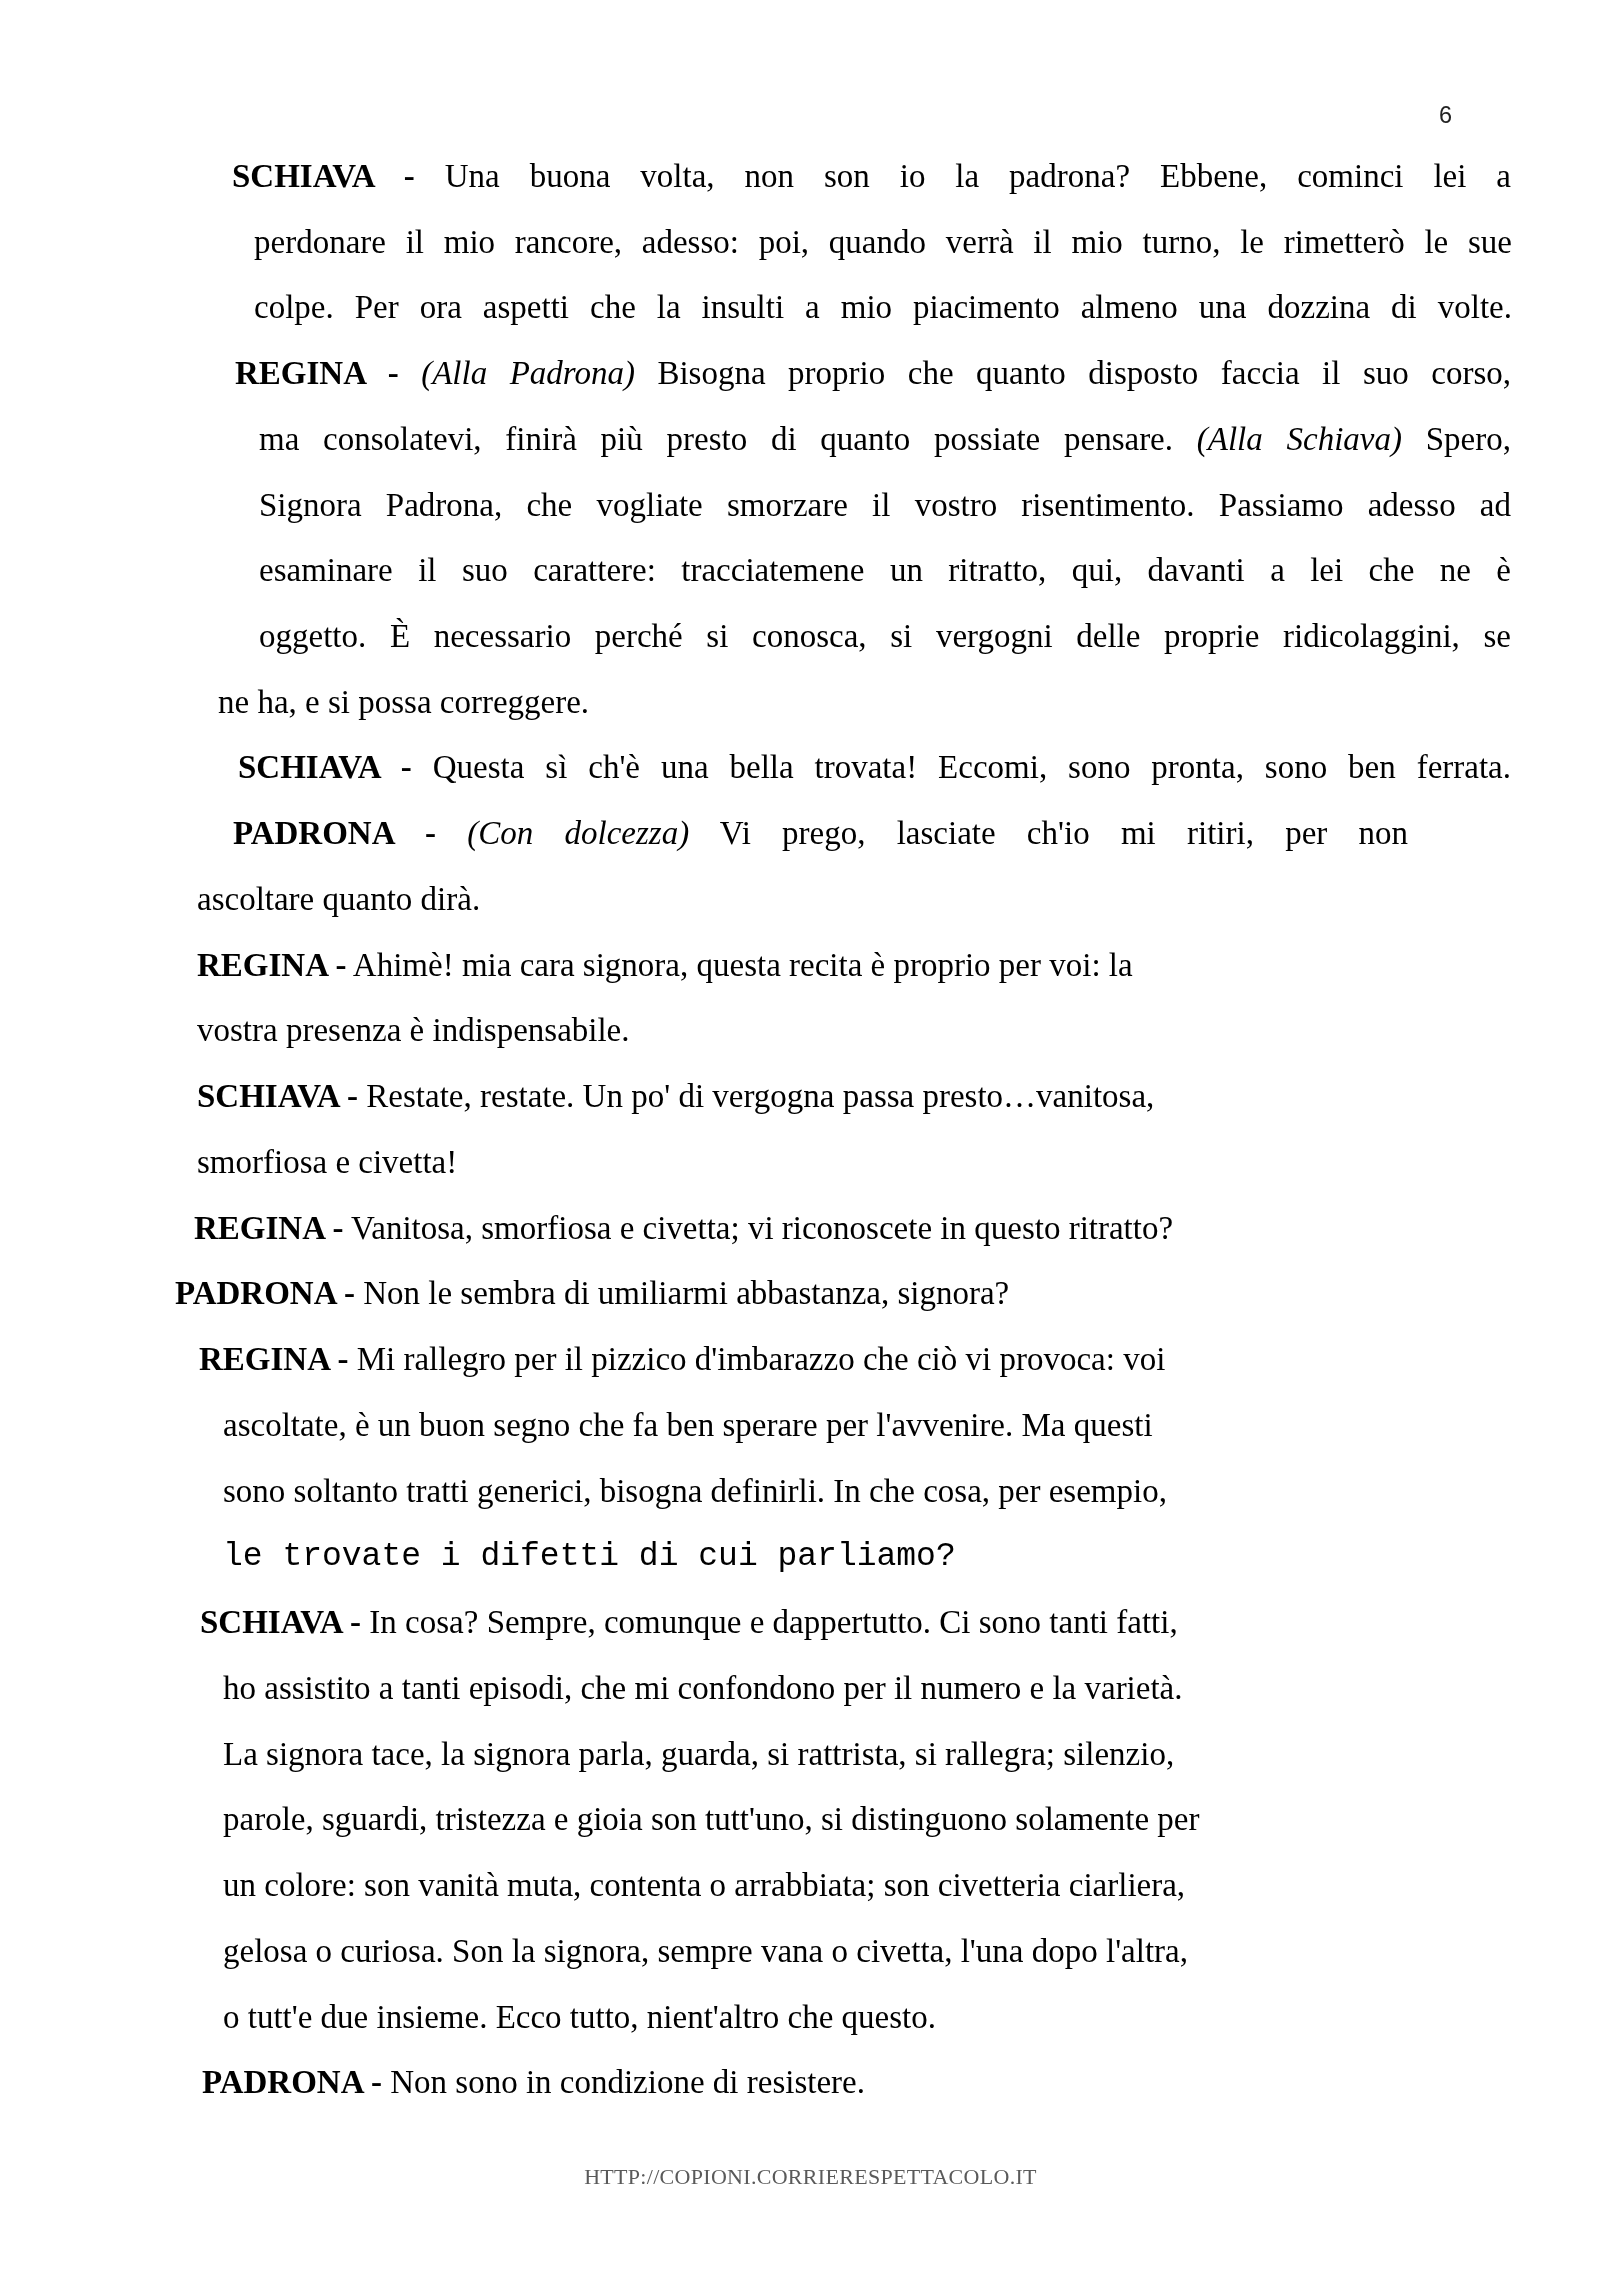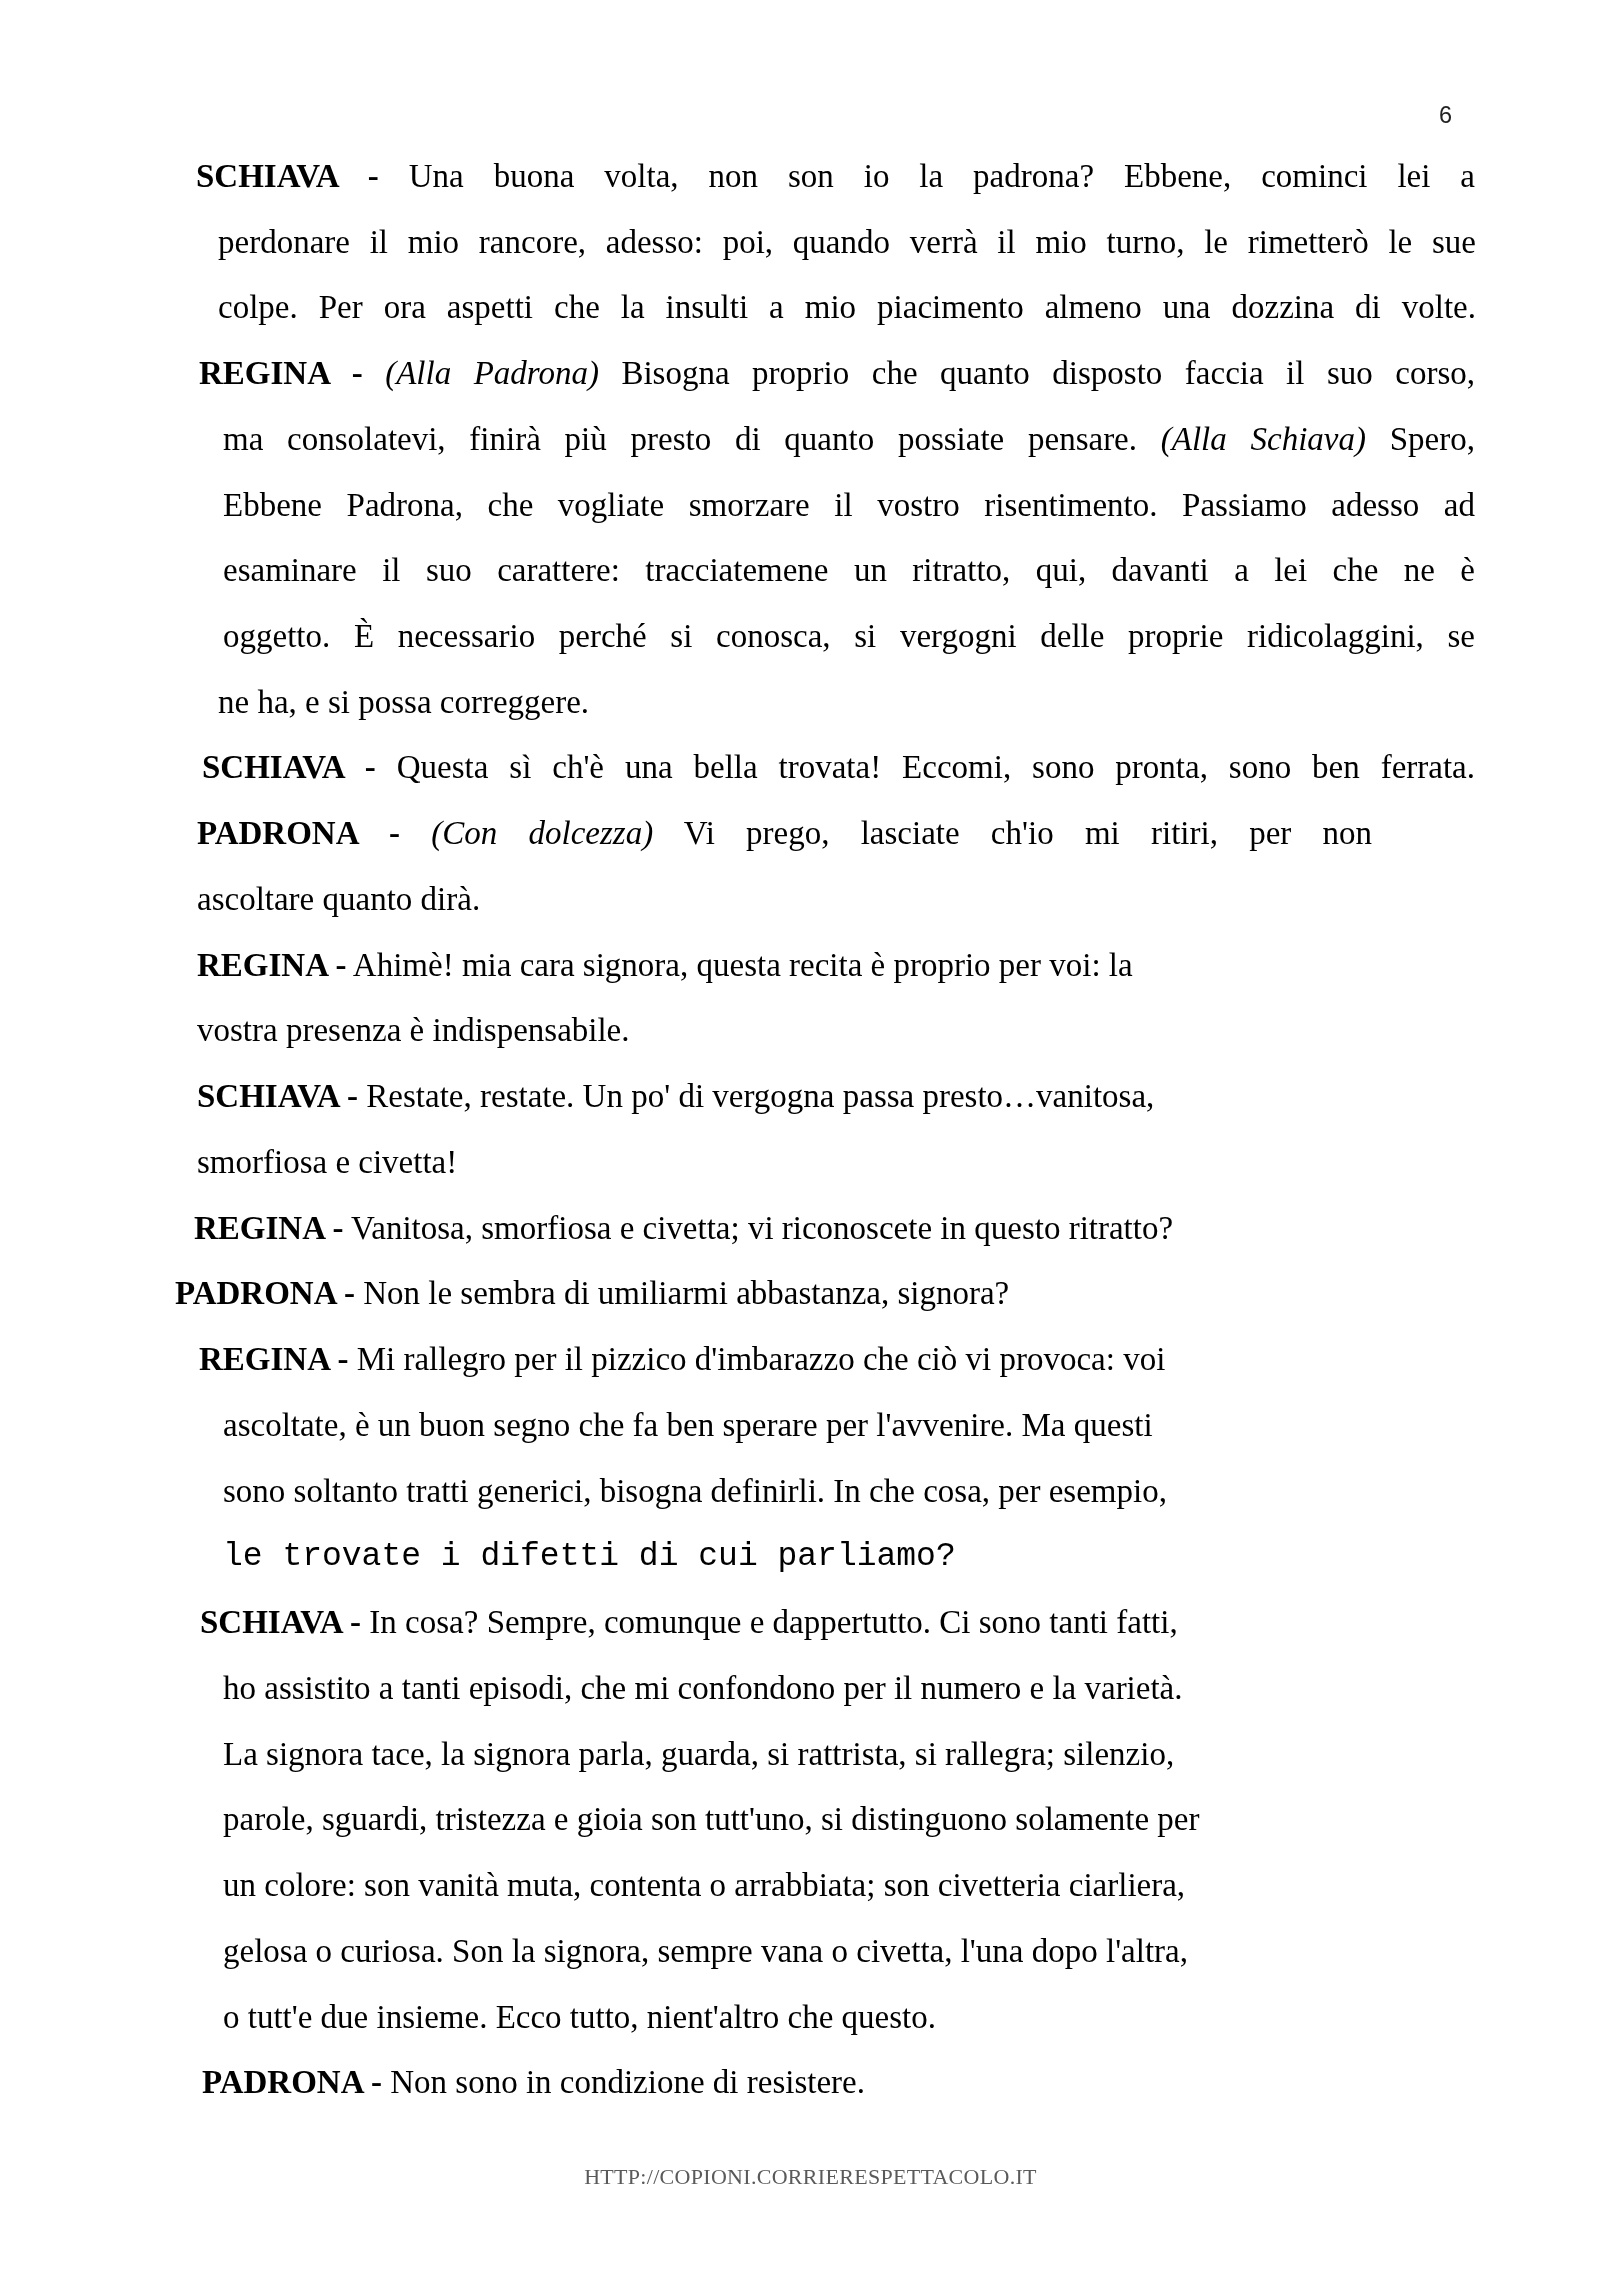--- a/index.html
+++ b/index.html
@@ -1,38 +1,38 @@
 <!DOCTYPE html>
 <html><head>
 <meta charset="utf-8">
 <style>
   html, body { margin: 0; padding: 0; background: #ffffff; }
   body { width: 1621px; height: 2292px; position: relative; overflow: hidden;
          font-family: "Liberation Serif", serif; color: #000; }
   .page-number { position: absolute; left: 1439px; top: 102px; font-family: "Liberation Sans", sans-serif;
                  font-size: 23.5px; color: #222; }
   .line { position: absolute; font-size: 33px; line-height: 39px; white-space: nowrap; }
-  .line.just { text-align: justify; text-align-last: justify; white-space: normal; overflow: hidden; height: 39px; }
+  .line.just { text-align: justify; text-align-last: justify; white-space: normal; overflow: hidden; height: 39px; margin-left: 36px; }
   .spk { font-weight: bold; }
   .dir { font-style: italic; }
   .footer { position: absolute; left: 0; width: 1621px; top: 2164px; text-align: center;
             font-family: "Liberation Serif", serif; font-size: 22px; color: #5a5a5a; letter-spacing: 0.3px; }
 </style>
 </head>
 <body>
 
 <div class="page-number">6</div>
 
 <div id="script-body">
     <div class="line just" style="left: 196px; top: 157px; width: 1279px;"><span class="spk">SCHIAVA -</span><span> Una buona volta, non son io la padrona? Ebbene, cominci lei a</span></div>
     <div class="line just" style="left: 218px; top: 223px; width: 1258px;"><span>perdonare il mio rancore, adesso: poi, quando verrà il mio turno, le rimetterò le sue</span></div>
     <div class="line just" style="left: 218px; top: 288px; width: 1258px;"><span>colpe. Per ora aspetti che la insulti a mio piacimento almeno una dozzina di volte.</span></div>
     <div class="line just" style="left: 199px; top: 354px; width: 1276px;"><span class="spk">REGINA -</span><span> </span><span class="dir">(Alla Padrona)</span><span> Bisogna proprio che quanto disposto faccia il suo corso,</span></div>
     <div class="line just" style="left: 223px; top: 420px; width: 1252px;"><span>ma consolatevi, finirà più presto di quanto possiate pensare. </span><span class="dir">(Alla Schiava)</span><span> Spero,</span></div>
-    <div class="line just" style="left: 223px; top: 486px; width: 1252px;"><span>Ebbene Padrona, che vogliate smorzare il vostro risentimento. Passiamo adesso ad</span></div>
+    <div class="line just" style="left: 223px; top: 486px; width: 1252px;"><span>Signora Padrona, che vogliate smorzare il vostro risentimento. Passiamo adesso ad</span></div>
     <div class="line just" style="left: 223px; top: 551px; width: 1252px;"><span>esaminare il suo carattere: tracciatemene un ritratto, qui, davanti a lei che ne è</span></div>
     <div class="line just" style="left: 223px; top: 617px; width: 1252px;"><span>oggetto. È necessario perché si conosca, si vergogni delle proprie ridicolaggini, se</span></div>
     <div class="line" style="left: 218px; top: 683px;"><span>ne ha, e si possa correggere.</span></div>
     <div class="line just" style="left: 202px; top: 748px; width: 1273px;"><span class="spk">SCHIAVA -</span><span> Questa sì ch'è una bella trovata! Eccomi, sono pronta, sono ben ferrata.</span></div>
     <div class="line just" style="left: 197px; top: 814px; width: 1175px;"><span class="spk">PADRONA -</span><span> </span><span class="dir">(Con dolcezza)</span><span> Vi prego, lasciate ch'io mi ritiri, per non</span></div>
     <div class="line" style="left: 197px; top: 880px;"><span>ascoltare quanto dirà.</span></div>
     <div class="line" style="left: 197px; top: 946px;"><span class="spk">REGINA -</span><span> Ahimè! mia cara signora, questa recita è proprio per voi: la</span></div>
     <div class="line" style="left: 197px; top: 1011px;"><span>vostra presenza è indispensabile.</span></div>
     <div class="line" style="left: 197px; top: 1077px;"><span class="spk">SCHIAVA -</span><span> Restate, restate. Un po' di vergogna passa presto…vanitosa,</span></div>
     <div class="line" style="left: 197px; top: 1143px;"><span>smorfiosa e civetta!</span></div>

